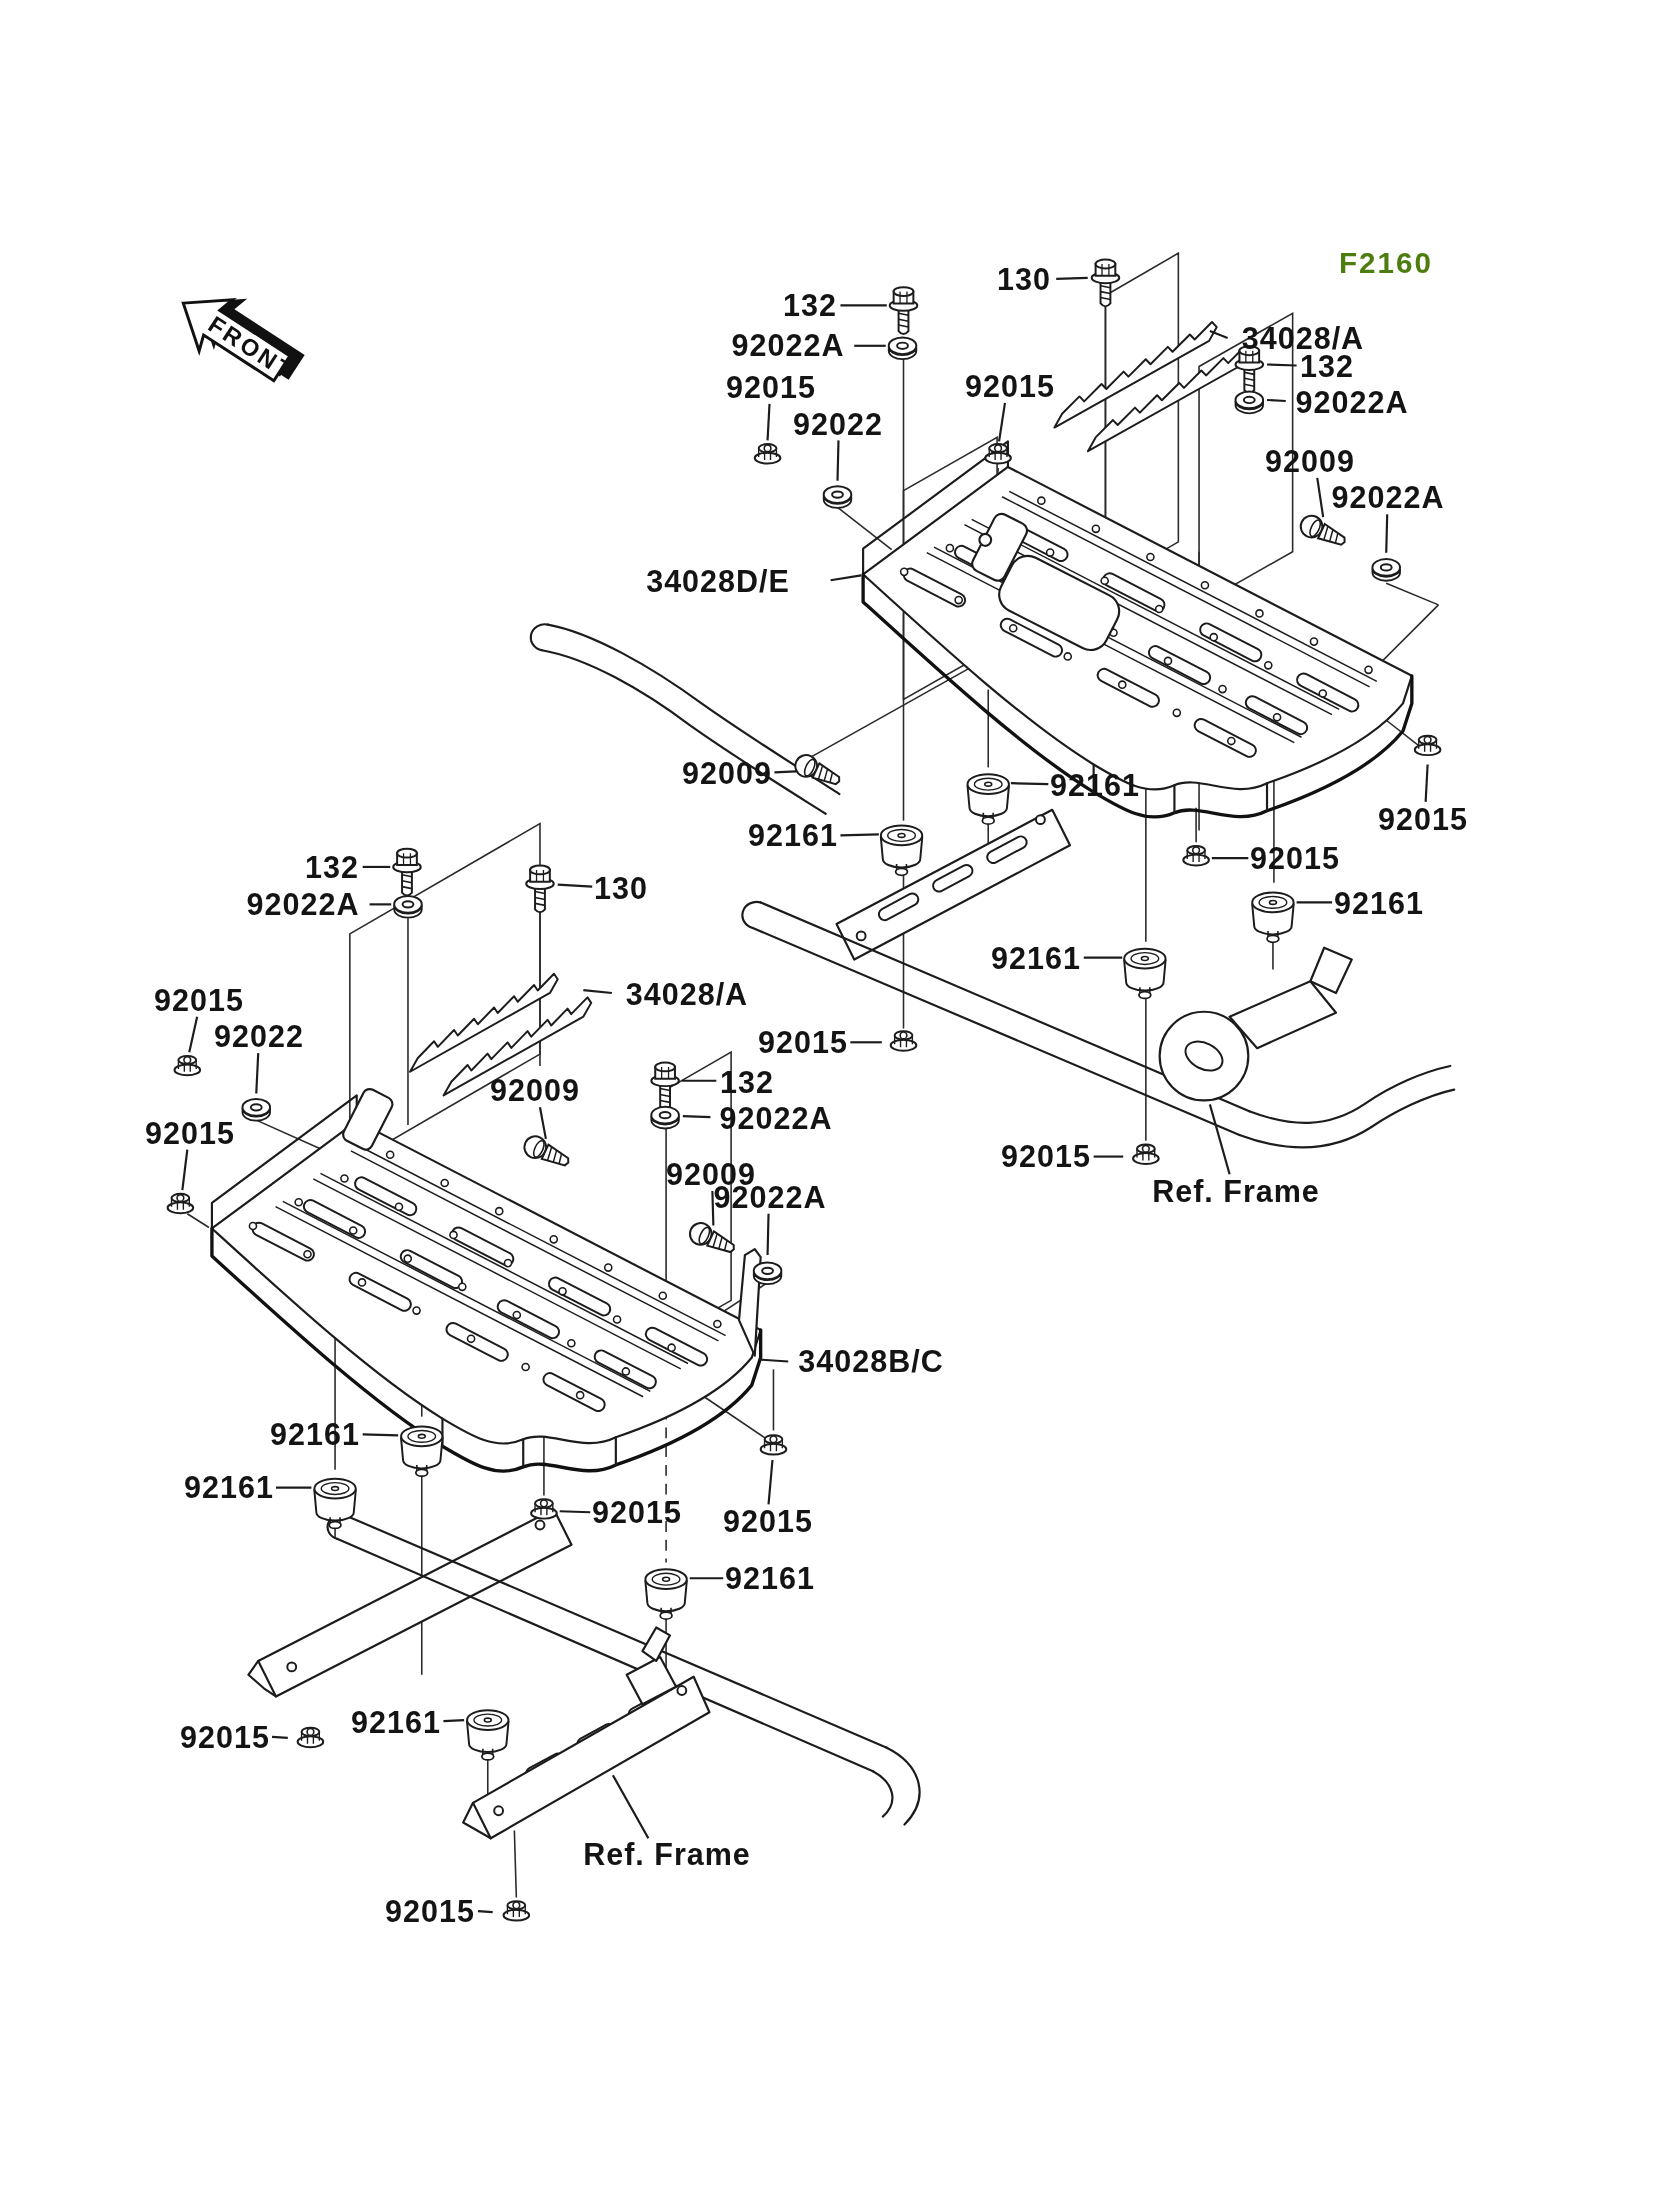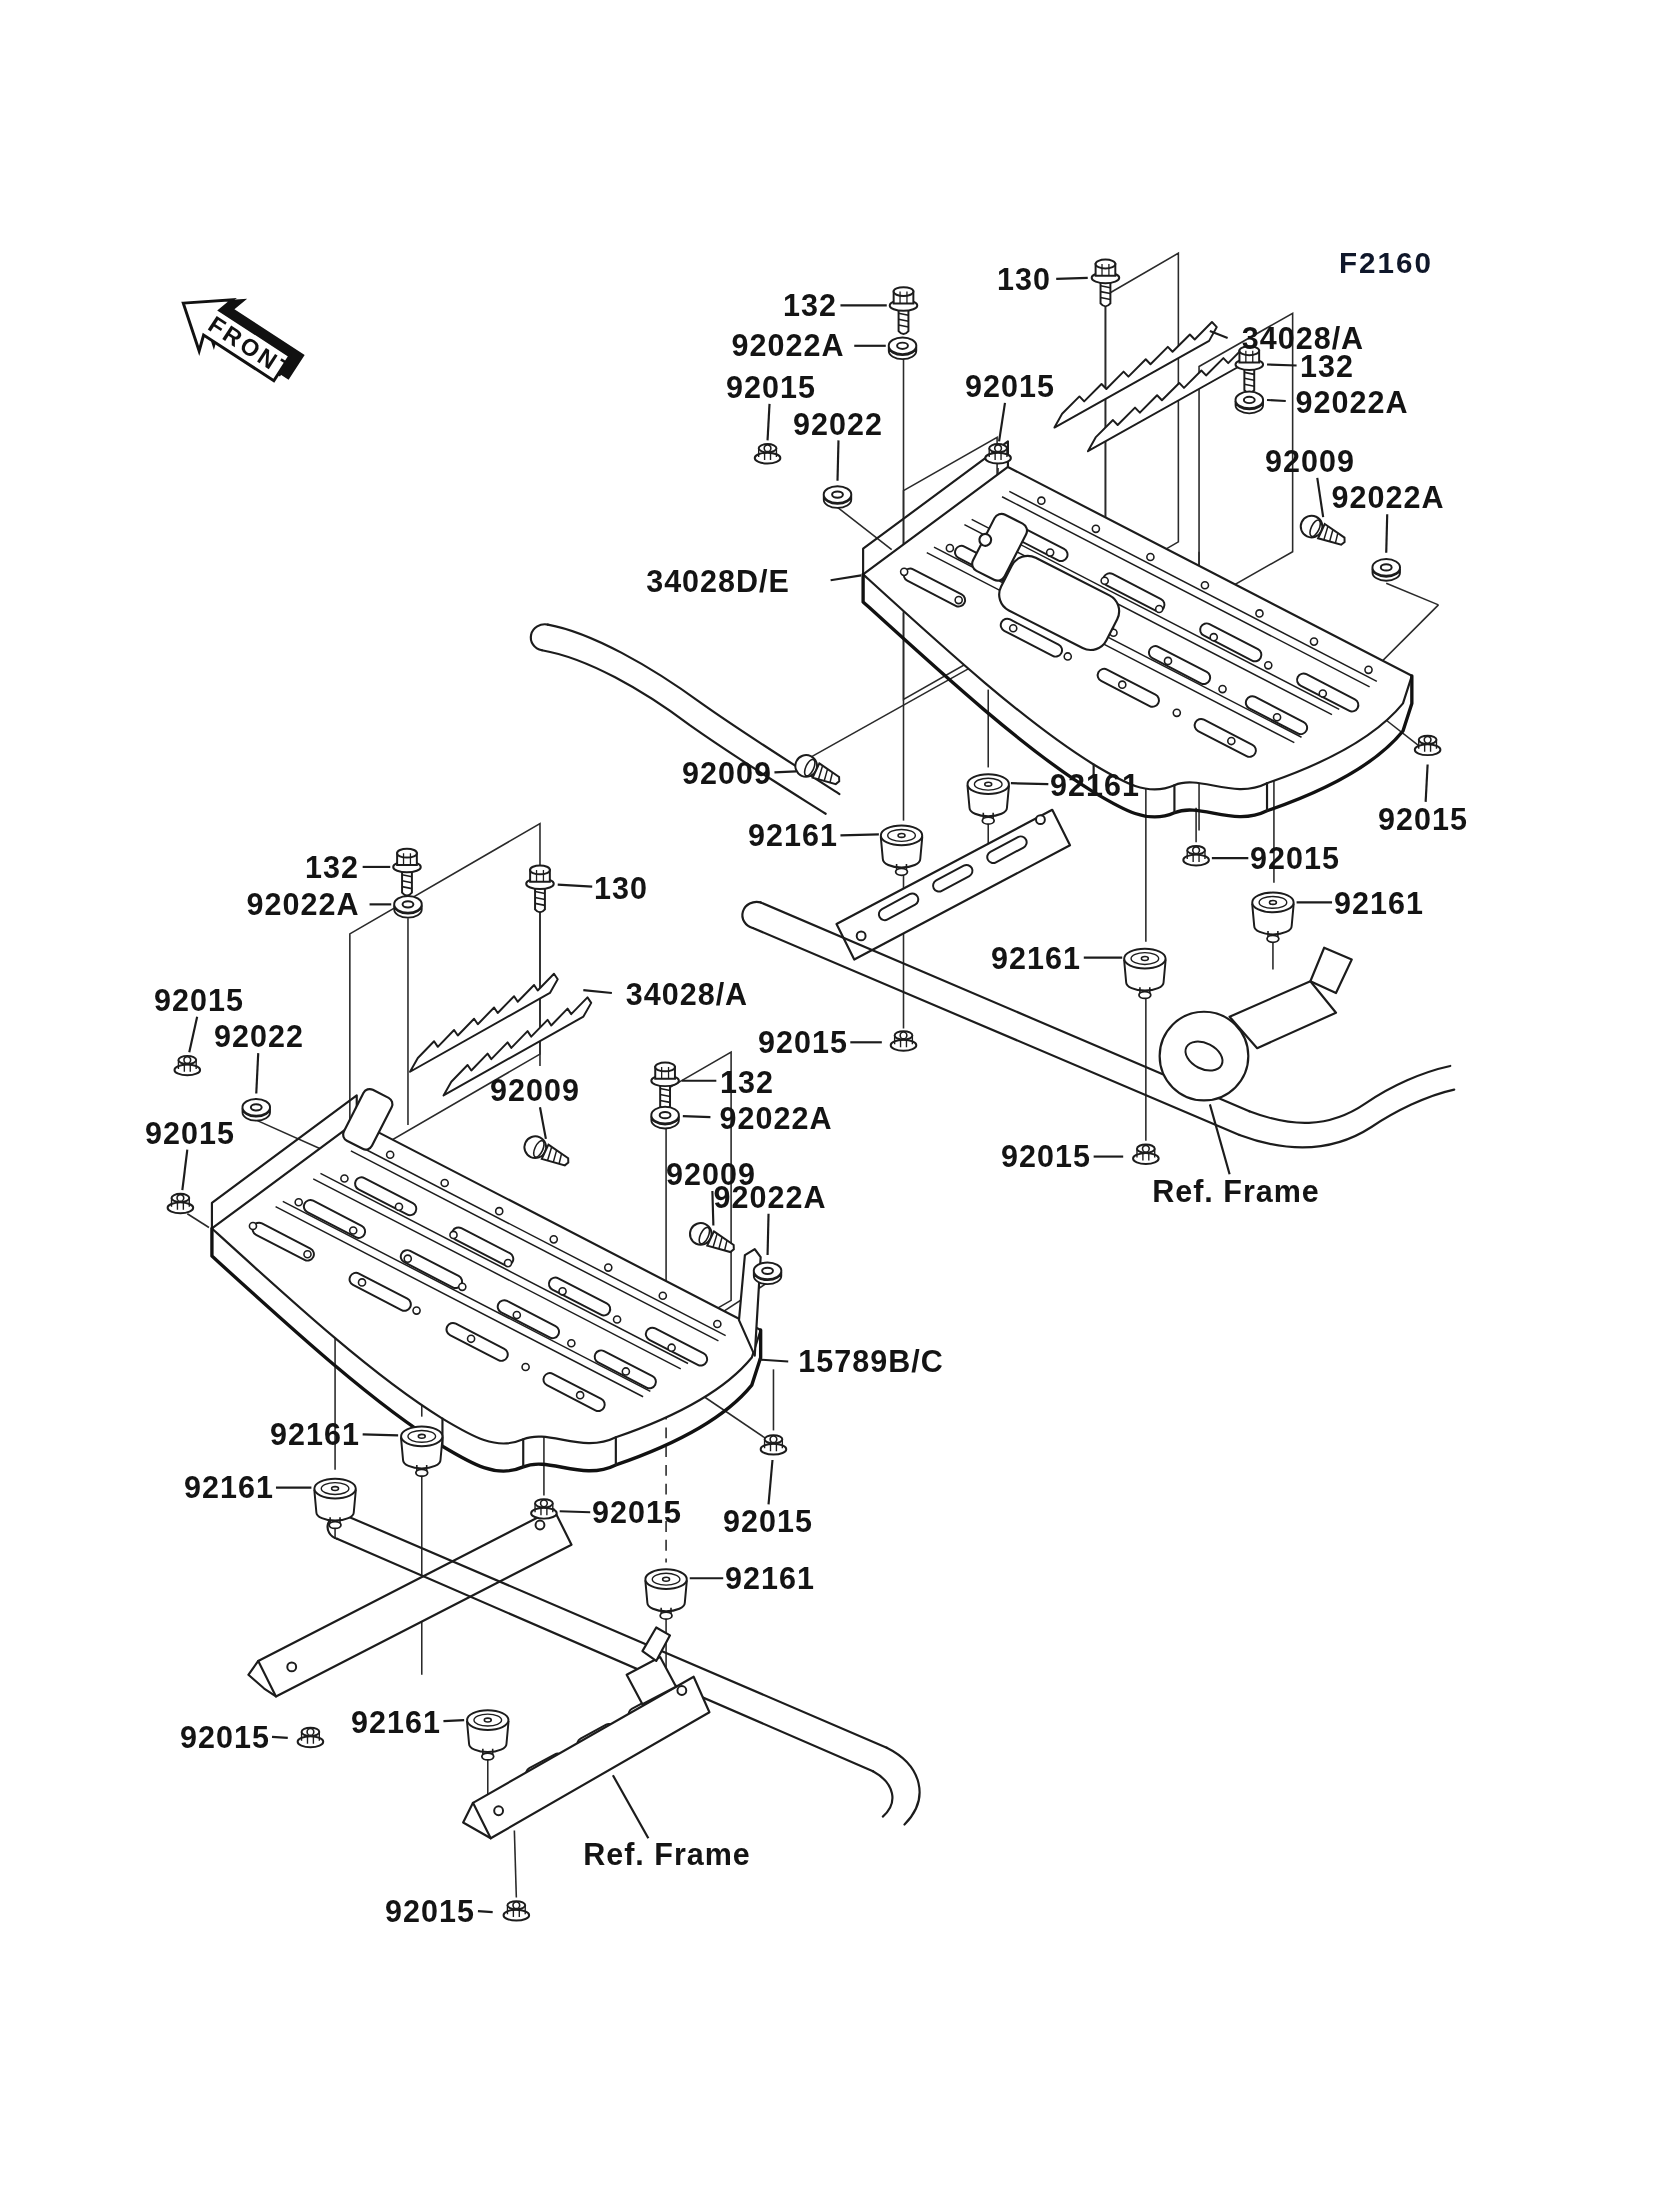--- a/index.html
+++ b/index.html
@@ -3,21 +3,21 @@
 <meta charset="utf-8">
 <style>
   html,body{margin:0;padding:0;background:#ffffff;}
   .canvas{position:relative;width:1675px;height:2190px;background:#ffffff;overflow:hidden;
           font-family:"Liberation Sans",sans-serif;}
   #art{position:absolute;left:0;top:0;}
   .plabel{position:absolute;transform:translate(-50%,-50%);
           font:700 30.5px "Liberation Sans",sans-serif;color:#141414;
           white-space:nowrap;letter-spacing:1px;}
   .figcode{position:absolute;transform:translate(-50%,-50%);
-          font:700 29.6px "Liberation Sans",sans-serif;color:#0f172a;letter-spacing:2px;}
+          font:700 29.6px "Liberation Sans",sans-serif;color:#4d7c0f;letter-spacing:2px;}
   .stroke{fill:none;stroke:#1c1c1c;stroke-width:2.2;stroke-linejoin:round;stroke-linecap:round;}
   .bold{fill:none;stroke:#111;stroke-width:3.4;stroke-linejoin:round;stroke-linecap:round;}
   .face{fill:#ffffff;stroke:#1c1c1c;stroke-width:2.2;stroke-linejoin:round;}
   .part{fill:#ffffff;stroke:#1c1c1c;stroke-width:2;stroke-linejoin:round;stroke-linecap:round;}
 </style>
 </head>
 <body>
 
 <div class="canvas">
 
@@ -453,21 +453,21 @@
       <div class="plabel" style="left: 621px; top: 888px;">130</div>
       <div class="plabel" style="left: 199px; top: 1000px;">92015</div>
       <div class="plabel" style="left: 259px; top: 1036px;">92022</div>
       <div class="plabel" style="left: 687px; top: 994px;">34028/A</div>
       <div class="plabel" style="left: 747px; top: 1082px;">132</div>
       <div class="plabel" style="left: 776px; top: 1118px;">92022A</div>
       <div class="plabel" style="left: 535px; top: 1090px;">92009</div>
       <div class="plabel" style="left: 711px; top: 1174px;">92009</div>
       <div class="plabel" style="left: 770px; top: 1197px;">92022A</div>
       <div class="plabel" style="left: 190px; top: 1133px;">92015</div>
-      <div class="plabel" style="left: 871px; top: 1361px;">15789B/C</div>
+      <div class="plabel" style="left: 871px; top: 1361px;">34028B/C</div>
       <div class="plabel" style="left: 315px; top: 1434px;">92161</div>
       <div class="plabel" style="left: 229px; top: 1487px;">92161</div>
       <div class="plabel" style="left: 637px; top: 1512px;">92015</div>
       <div class="plabel" style="left: 768px; top: 1521px;">92015</div>
       <div class="plabel" style="left: 770px; top: 1578px;">92161</div>
       <div class="plabel" style="left: 225px; top: 1737px;">92015</div>
       <div class="plabel" style="left: 396px; top: 1722px;">92161</div>
       <div class="plabel" style="left: 667px; top: 1854px;">Ref. Frame</div>
       <div class="plabel" style="left: 430px; top: 1911px;">92015</div>
     </div>

